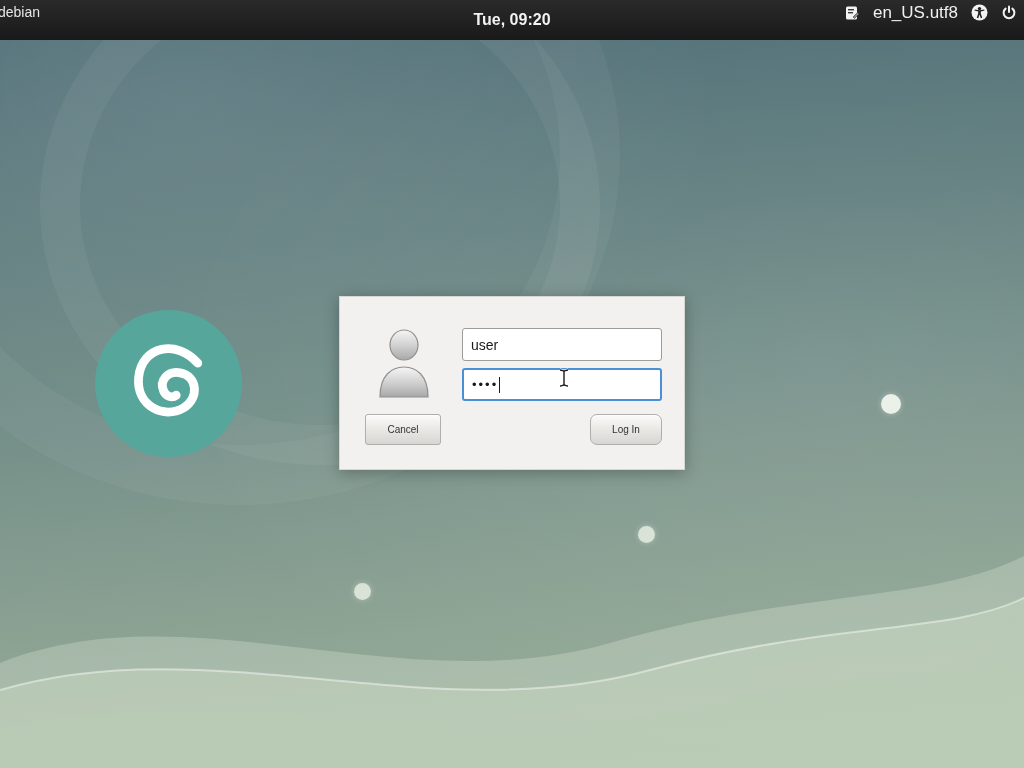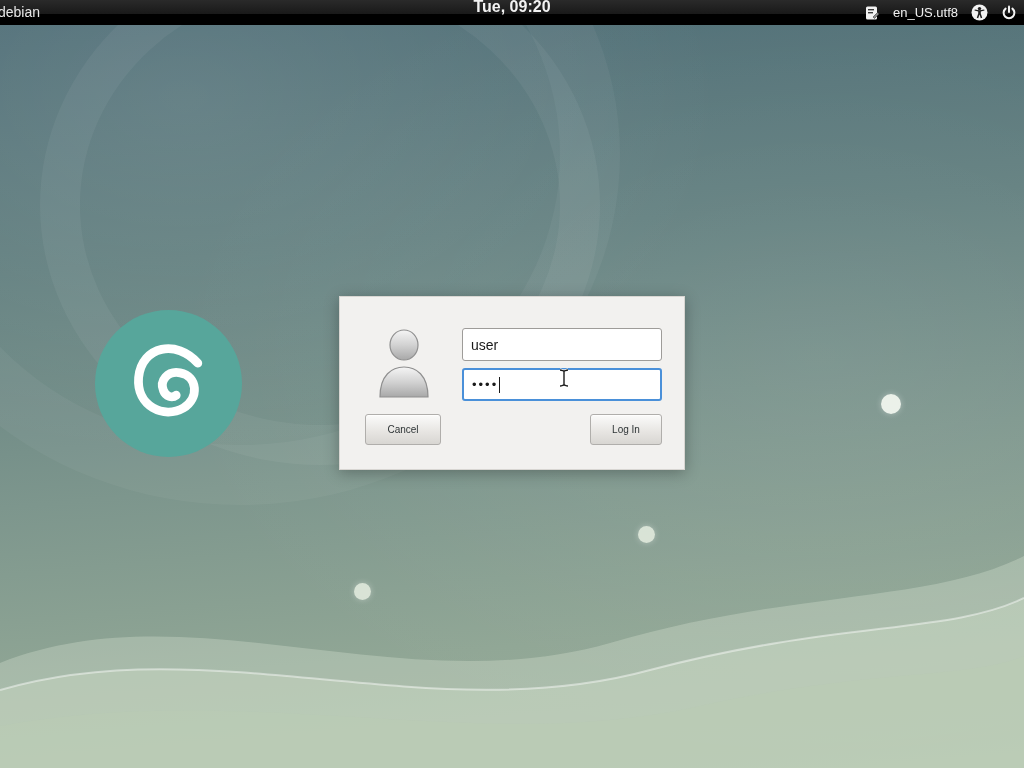--- a/index.html
+++ b/index.html
@@ -29,28 +29,28 @@
   .dot3 { width: 17px; height: 17px; left: 354px; top: 558px; }
 
   .debian-badge {
     position: absolute; left: 95px; top: 285px; width: 147px; height: 147px;
     border-radius: 50%; background: #57a69b;
     display: flex; align-items: center; justify-content: center;
   }
 
   
   .topbar {
-    position: absolute; left: 0; top: 0; width: 1024px; height: 14px;
+    position: absolute; left: 0; top: 0; width: 1024px; height: 40px;
     background: linear-gradient(#2a2a2a, #191919);
     color: #efefef; display: flex; align-items: center; z-index: 30;
   }
   .hostname { position: absolute; left: -2px; top: 4px; font-size: 14px; color: #e6e6e6; }
   .clock { position: absolute; left: 0; right: 0; text-align: center; font-size: 16px; font-weight: bold; color: #f2f2f2; }
   .tray { position: absolute; right: 6px; top: 0; height: 25px; display: flex; align-items: center; gap: 12px; }
-  .tray .locale { font-size: 13px; color: #f0f0f0; }
+  .tray .locale { font-size: 17px; color: #f0f0f0; }
   .tray-icon { display: inline-flex; align-items: center; justify-content: center; width: 18px; height: 18px; cursor: default; }
 
   
   .dialog {
     position: absolute; left: 339px; top: 296px; width: 346px; height: 174px;
     background: #f2f1ef; border: 1px solid #d8d6d2;
     box-shadow: 0 3px 14px rgba(0,0,0,0.28); z-index: 20;
   }
   .avatar { position: absolute; left: 34px; top: 30px; width: 60px; height: 74px; }
 
@@ -65,21 +65,21 @@
   .pw-dots { font-size: 13px; letter-spacing: 2px; color: #1a1a1a; line-height: 1; }
   .caret { display: inline-block; width: 1px; height: 16px; background: #1a1a1a; margin-left: 1px; }
 
   .btn {
     position: absolute; height: 31px; border: 1px solid #b0aeab; border-radius: 3px;
     background: linear-gradient(#fbfbfa, #e6e4e1 60%, #d8d6d2);
     color: #2e3436; font-size: 10px; font-family: "Liberation Sans", sans-serif;
     cursor: pointer; box-shadow: inset 0 1px 0 rgba(255,255,255,0.7);
   }
   .btn-cancel { left: 25px; top: 117px; width: 76px; }
-  .btn-login  { left: 250px; top: 117px; width: 72px; }
+  .btn-login  { left: 250px; top: 117px; width: 72px; border-radius: 7px; }
 
   .mouse-cursor { position: absolute; left: 558px; top: 368px; z-index: 40; }
 </style>
 </head>
 <body>
 
 <div class="screen">
 
   <div class="wallpaper">
     <div class="ring ring1"></div>

